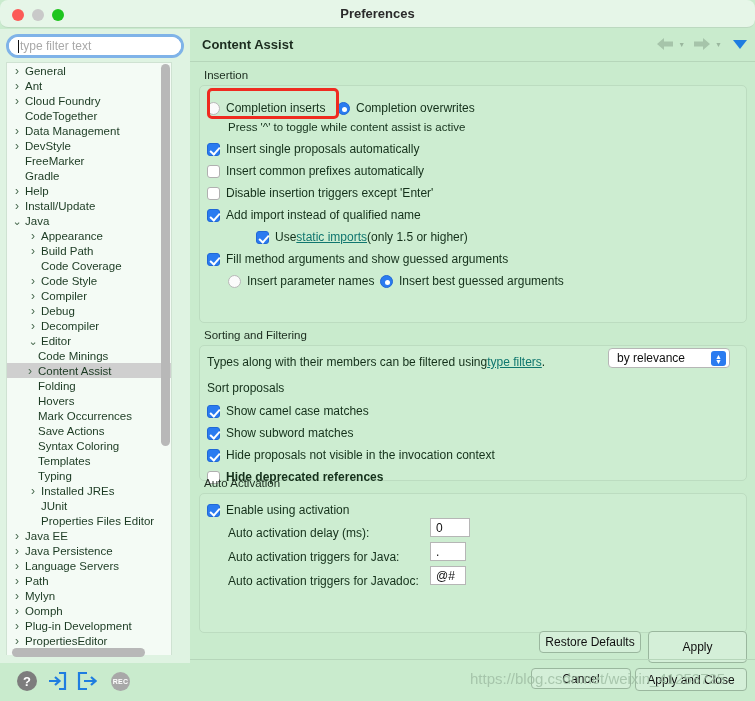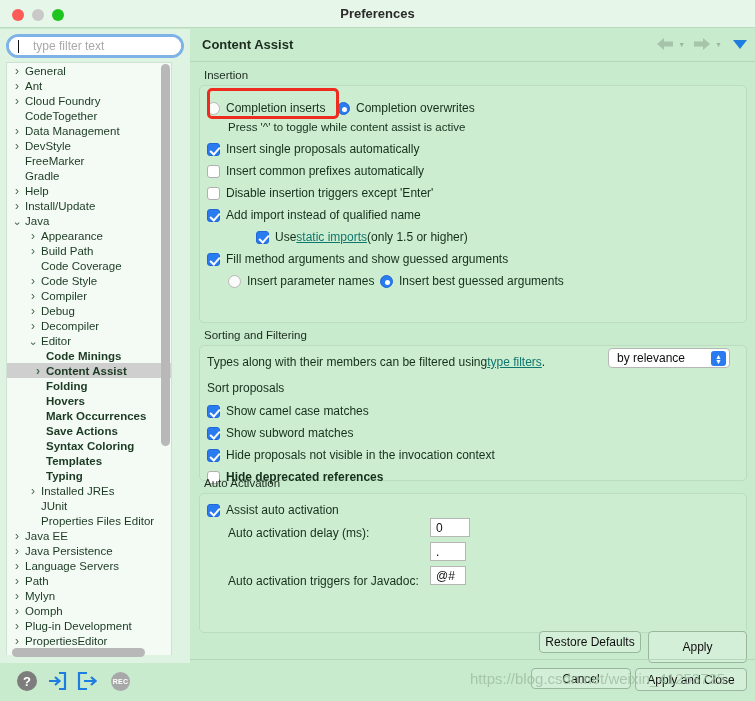--- a/index.html
+++ b/index.html
@@ -13,21 +13,21 @@
     position: relative;
     font-size: 12px;
     color: #14301a;
   }
 
   
   #titlebar {
     position: absolute; left: 0; top: 0; width: 755px; height: 28px;
     background: #e6f6e8;
     border-bottom: 1px solid #bcd9c0;
-    display: flex; align-items: center;
+    display: flex; align-items: center; border-radius: 8px;
   }
   #traffic { position: absolute; left: 12px; top: 9px; display: flex; gap: 8px; }
   .light { width: 12px; height: 12px; border-radius: 50%; }
   .light.red { background: #fc5b57; }
   .light.yellow { background: #c9c9c9; }
   .light.green { background: #1ec51e; }
   #wintitle {
     width: 100%; text-align: center;
     font-size: 13px; font-weight: bold; color: #2a2a2a;
   }
@@ -44,21 +44,21 @@
   }
   #filterinner {
     position: absolute; left: 3px; top: 3px; width: 172px; height: 18px;
     background: #ffffff; border-radius: 9px;
     display: flex; align-items: center;
   }
   #caret {
     width: 1px; height: 13px; background: #111; margin-left: 9px;
   }
   #filtertext {
-    font-size: 12px; color: #a9a9a9; margin-left: 14px;
+    font-size: 12px; color: #a9a9a9; margin-left: 1px;
     white-space: nowrap;
   }
 
   #tree {
     position: absolute; left: 6px; top: 33px; width: 166px; height: 595px;
     background: #f4fbf5;
     border: 1px solid #cfe2d2;
     overflow: hidden;
   }
   .trow {
@@ -68,21 +68,21 @@
   }
   .trow.sel { background: #cfcfcf; }
   .arrow {
     display: inline-block; width: 12px; text-align: center;
     font-size: 9px; color: #4a6b51; flex: 0 0 12px;
   }
   .arrow.none { color: transparent; }
   .tlabel { margin-left: 2px; }
   .d0 { padding-left: 4px; }
   .d1 { padding-left: 20px; }
-  .d2 { padding-left: 25px; font-weight: bold; }
+  .d2 { padding-left: 17px; }
 
   
   #treevscroll {
     position: absolute; left: 161px; top: 35px; width: 9px; height: 580px;
     background: transparent;
   }
   #treevthumb {
     position: absolute; left: 0; top: 0; width: 9px; height: 382px;
     background: #b8b8b8; border-radius: 5px;
   }
@@ -511,28 +511,29 @@
   <div class="row" style="left:17px; top:441px;font-weight:bold;">
     <div class="cb off"></div>
     <div class="lbl">Hide deprecated references</div>
   </div>
 
   <div class="grouplabel" style="left:14px; top:448px;">Auto Activation</div>
   <div class="panel" style="left:9px; top:464px; width:548px; height:140px;"></div>
 
   <div class="row" style="left:17px; top:474px;">
     <div class="cb on"></div>
-    <div class="lbl">Assist auto activation</div>
+    <div class="lbl">Enable using activation</div>
   </div>
 
   <div class="row lbl" style="left:38px; top:497px;">Auto activation delay (ms):</div>
   <div class="tinput" style="left:240px; top:489px; width:40px;">
     <span>0</span>
   </div>
 
+  <div class="row lbl" style="left:38px; top:521px;">Auto activation triggers for Java:</div>
   <div class="tinput" style="left:240px; top:513px; width:36px;">
     <span>.</span>
   </div>
 
   <div class="row lbl" style="left:38px; top:545px;">Auto activation triggers for Javadoc:</div>
   <div class="tinput" style="left:240px; top:537px; width:36px;">
     <span>@#</span>
   </div>
 </div>
 

